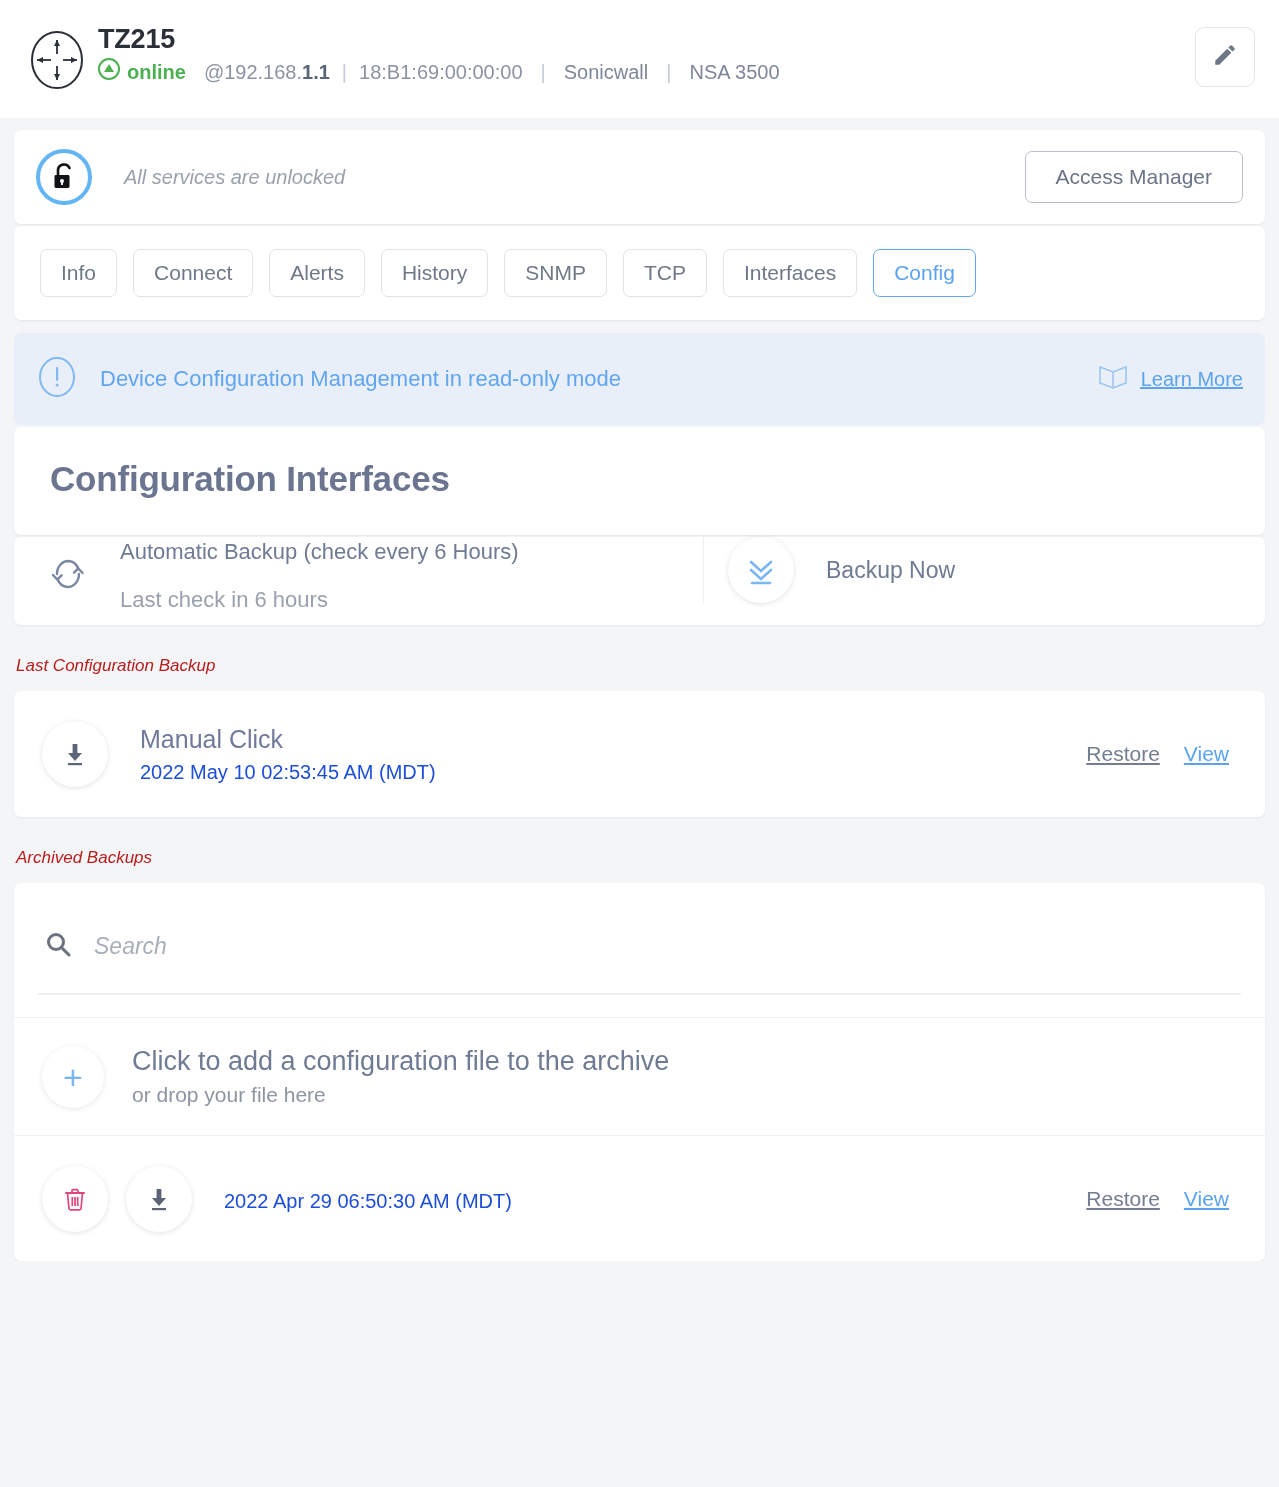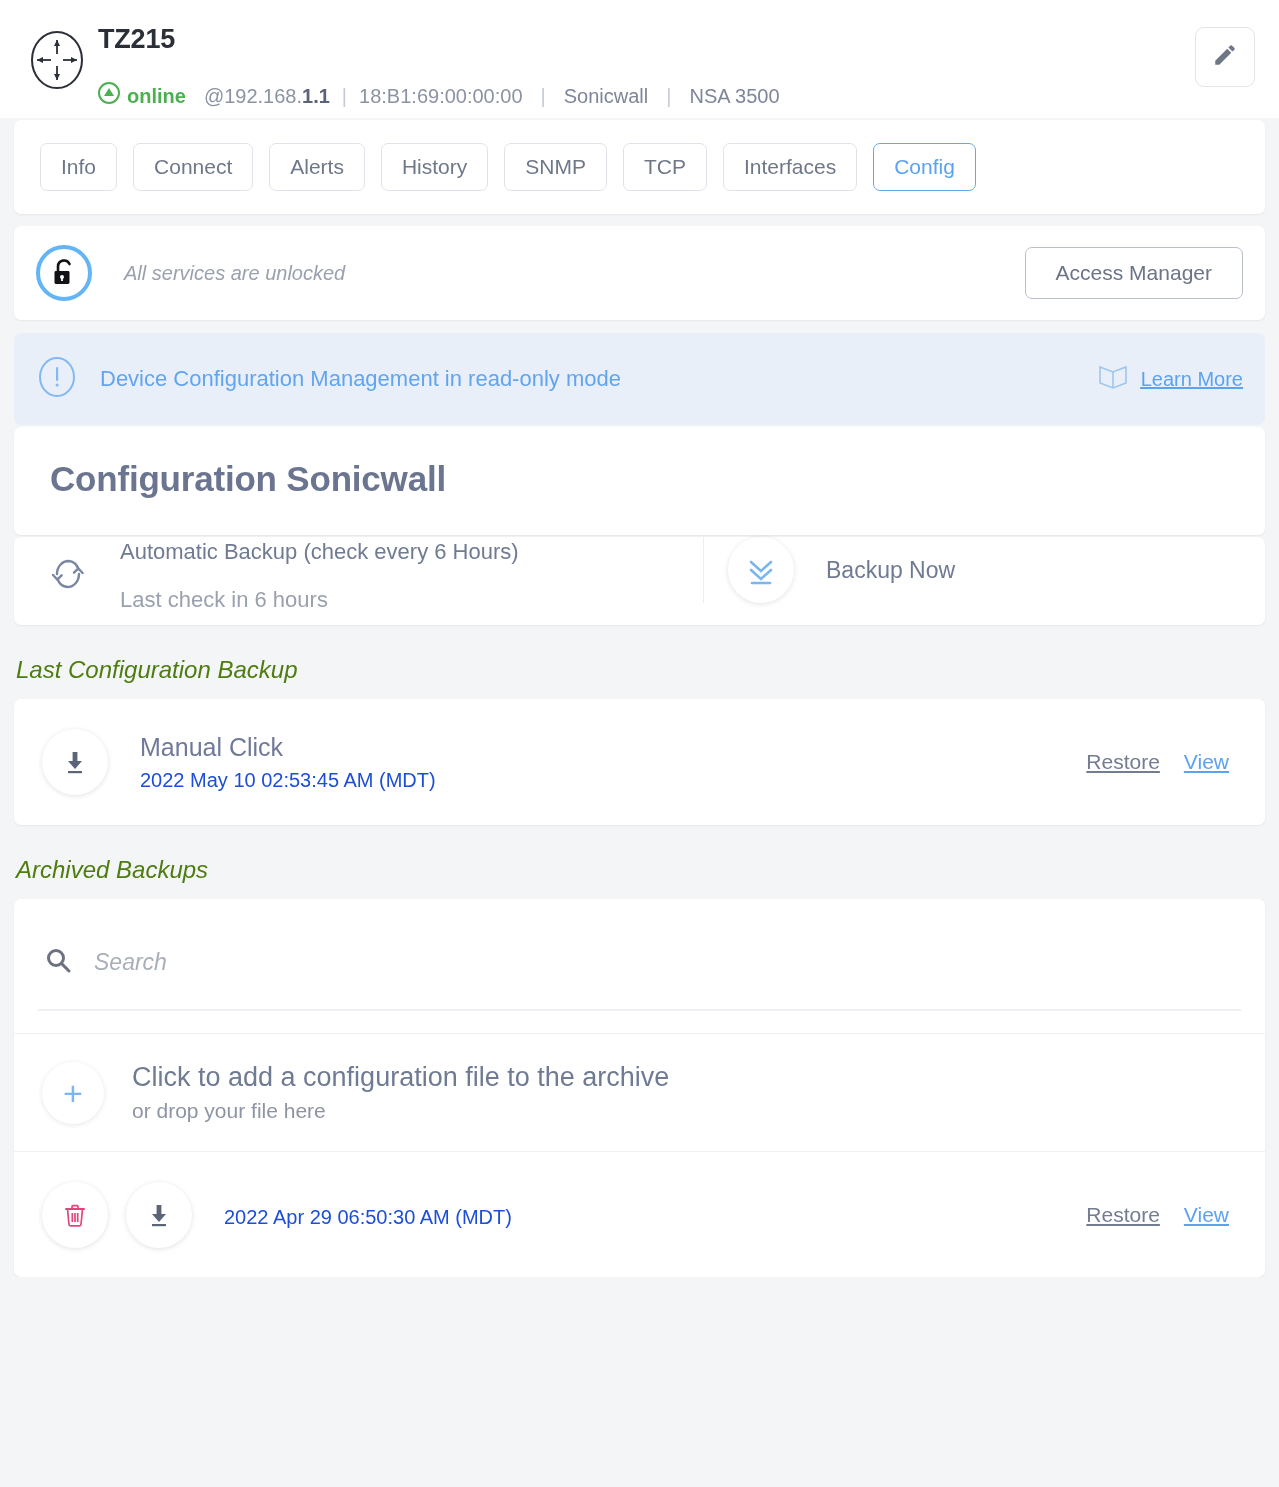--- a/index.html
+++ b/index.html
@@ -33,21 +33,21 @@
   }
   .device-meta { flex: 1 1 auto; padding-left: 8px; padding-top: 6px; }
   .device-name {
     font-size: 27px;
     font-weight: bold;
     color: #2b2f38;
     letter-spacing: -0.2px;
     line-height: 34px;
   }
   .device-sub {
-    margin-top: 26px;
+    margin-top: 2px;
     display: flex;
     align-items: center;
     font-size: 20px;
     color: #8b93a3;
     line-height: 26px;
   }
   .status-badge {
     display: flex; align-items: center;
     color: #4caf50;
     font-weight: bold;
@@ -203,22 +203,22 @@
   }
   .backup-now-label {
     margin-left: 32px;
     font-size: 23px;
     color: #6f7a93;
   }
 
   
   .section-label {
     font-style: italic;
-    font-size: 24px;
-    color: #4d7c0f;
+    font-size: 17px;
+    color: #b91c1c;
     padding: 31px 2px 15px 2px;
   }
 
   
   .backup-row {
     display: flex;
     align-items: center;
     padding: 26px 28px 26px 28px;
     min-height: 126px;
   }
@@ -339,44 +339,44 @@
     <span>
       <svg width="26" height="26" viewBox="0 0 24 24" fill="#6e7786">
         <path d="M3 17.25V21h3.75L17.81 9.94l-3.75-3.75L3 17.25zM20.71 7.04a1 1 0 0 0 0-1.41l-2.34-2.34a1 1 0 0 0-1.41 0l-1.83 1.83 3.75 3.75 1.83-1.83z"></path>
       </svg>
     </span>
   </div>
 </div>
 
 <div class="page">
 
+  <div class="card access-bar">
+    <div class="lock-circle">
+      <svg width="26" height="30" viewBox="0 0 26 30">
+        <path d="M7 13V8.5a6 6 0 0 1 11.5-2.4" fill="none" stroke="#111316" stroke-width="2.6" stroke-linecap="round"></path>
+        <rect x="3.5" y="13" width="15" height="13" rx="1.4" fill="#111316"></rect>
+        <circle cx="11" cy="19" r="2" fill="#fff"></circle>
+        <rect x="10.1" y="19" width="1.8" height="4" fill="#fff"></rect>
+      </svg>
+    </div>
+    <div class="access-text">All services are unlocked</div>
+    <button class="btn-outline">Access Manager</button>
+  </div>
+
   <div class="card tabbar">
     <button class="tab">Info</button>
     <button class="tab">Connect</button>
     <button class="tab">Alerts</button>
     <button class="tab">History</button>
     <button class="tab">SNMP</button>
     <button class="tab">TCP</button>
     <button class="tab">Interfaces</button>
     <button class="tab active">Config</button>
   </div>
 
-  <div class="card access-bar">
-    <div class="lock-circle">
-      <svg width="26" height="30" viewBox="0 0 26 30">
-        <path d="M7 13V8.5a6 6 0 0 1 11.5-2.4" fill="none" stroke="#111316" stroke-width="2.6" stroke-linecap="round"></path>
-        <rect x="3.5" y="13" width="15" height="13" rx="1.4" fill="#111316"></rect>
-        <circle cx="11" cy="19" r="2" fill="#fff"></circle>
-        <rect x="10.1" y="19" width="1.8" height="4" fill="#fff"></rect>
-      </svg>
-    </div>
-    <div class="access-text">All services are unlocked</div>
-    <button class="btn-outline">Access Manager</button>
-  </div>
-
   <div class="notice">
     <div class="notice-left">
       <span>
         <svg width="42" height="42" viewBox="0 0 42 42">
           <ellipse cx="21" cy="21" rx="17" ry="19" fill="none" stroke="#82b9f3" stroke-width="2"></ellipse>
           <rect x="20" y="11" width="2.2" height="14" rx="1" fill="#82b9f3"></rect>
           <circle cx="21.1" cy="29" r="1.5" fill="#82b9f3"></circle>
         </svg>
       </span>
       <span class="notice-text">Device Configuration Management in read-only mode</span>
@@ -386,21 +386,21 @@
         <svg width="30" height="28" viewBox="0 0 30 28" fill="none" stroke="#9cc6ef" stroke-width="1.6">
           <path d="M2 4 L15 9 L28 4 L28 20 L15 25 L2 20 Z"></path>
           <path d="M15 9 L15 25"></path>
         </svg>
       </span>
       <span class="learn-more">Learn More</span>
     </div>
   </div>
 
   <div class="card title-card">
-    <div class="page-title">Configuration Sonicwall</div>
+    <div class="page-title">Configuration Interfaces</div>
   </div>
 
   <div class="card action-row">
     <div class="action-cell left">
       <span>
         <svg width="48" height="48" viewBox="0 0 48 48" fill="none" stroke="#7b86a3" stroke-width="2.4" stroke-linecap="round">
           <path d="M35 24a11.5 13 0 0 1-11.5 13A11.5 13 0 0 1 13.5 29"></path>
           <path d="M13 24a11.5 13 0 0 1 11.5-13A11.5 13 0 0 1 34.5 19"></path>
           <polyline points="9,25 13.3,29.6 17.6,25.3"></polyline>
           <polyline points="38.6,23 34.3,18.4 30,22.7"></polyline>

